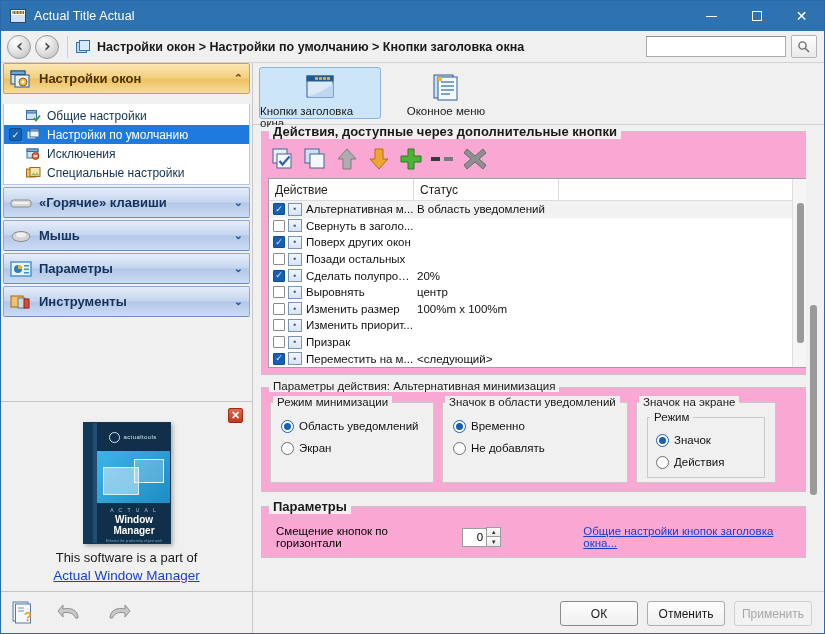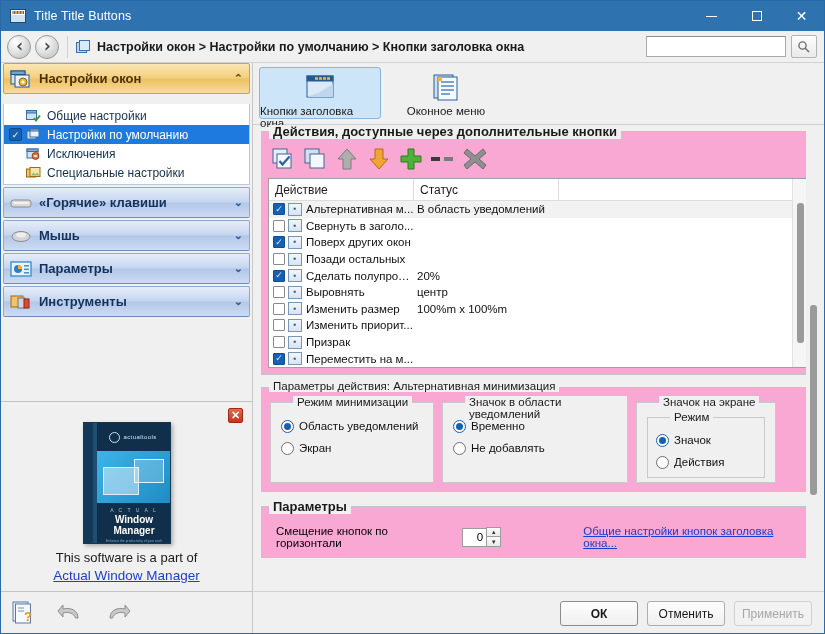--- a/index.html
+++ b/index.html
@@ -314,21 +314,21 @@
     position: absolute; left: 4px; width: 7px;
     background: #9a9a9a; border-radius: 3px;
   }
 
   .params-row { display: flex; gap: 8px; padding: 2px 2px 2px 2px; }
   .rgroup {
     border: 1px solid #c9c9c9; position: relative;
     padding: 12px 10px 8px 10px; background: #f0f0f0;
   }
   .rgroup > .glabel2 {
-    position: absolute; top: -7px; left: 22px;
+    position: absolute; top: -7px; left: 2px;
     background: #f0f0f0; padding: 0 4px; font-size: 11.5px; color: #1a1a1a;
   }
   .radio { display: flex; align-items: center; height: 22px; font-size: 11.5px; color: #111; }
   .rdot {
     width: 13px; height: 13px; border-radius: 50%;
     border: 1px solid #6f6f6f; background: #fff;
     margin-right: 5px; flex: none;
     display: flex; align-items: center; justify-content: center;
   }
   .rdot.on { border-color: #1560b0; }
@@ -362,31 +362,31 @@
     display: flex; align-items: center; justify-content: flex-end;
     padding-right: 12px; gap: 9px;
   }
   .btn {
     min-width: 78px; height: 25px;
     background: linear-gradient(#fdfdfd,#f0f0f0);
     border: 1px solid #adadad; border-radius: 3px;
     font-size: 12px; color: #1a1a1a;
     display: flex; align-items: center; justify-content: center;
   }
-  .btn.primary { border-color: #8c8c8c; font-weight: bold; }
+  .btn.primary { border-color: #8c8c8c; }
   .btn.disabled { color: #a6a6a6; border-color: #d0d0d0; background: #f2f2f2; }
 </style>
 </head>
 <body>
 
 <div id="app">
 
   <div class="titlebar">
     <div class="app-icon"></div>
-    <div class="title-text">Title Title Buttons</div>
+    <div class="title-text">Actual Title Actual</div>
     <div class="winbtns">
       <div class="winbtn">
           <span class="glyph-min"></span>
         </div>
       <div class="winbtn">
           <span class="glyph-max"></span>
         </div>
       <div class="winbtn close">
           <span class="glyph-close">✕</span>
         </div>
@@ -713,20 +713,21 @@
                 <div class="lv-row">
                   <span class="cb"></span>
                   <span class="rowicon">▪</span>
                   <span class="rowname">Призрак</span>
                   <span class="rowstatus"></span>
                 </div>
                 <div class="lv-row">
                   <span class="cb on"></span>
                   <span class="rowicon">▪</span>
                   <span class="rowname">Переместить на м...</span>
+                  <span class="rowstatus">&lt;следующий&gt;</span>
                 </div>
               </div>
             <div class="vscroll">
               <div class="vthumb" style="top:24px; height:140px;"></div>
             </div>
           </div>
         </div>
 
         <div class="group sub" style="margin-top:12px;">
           <div class="glabel">Параметры действия: Альтернативная минимизация</div>

